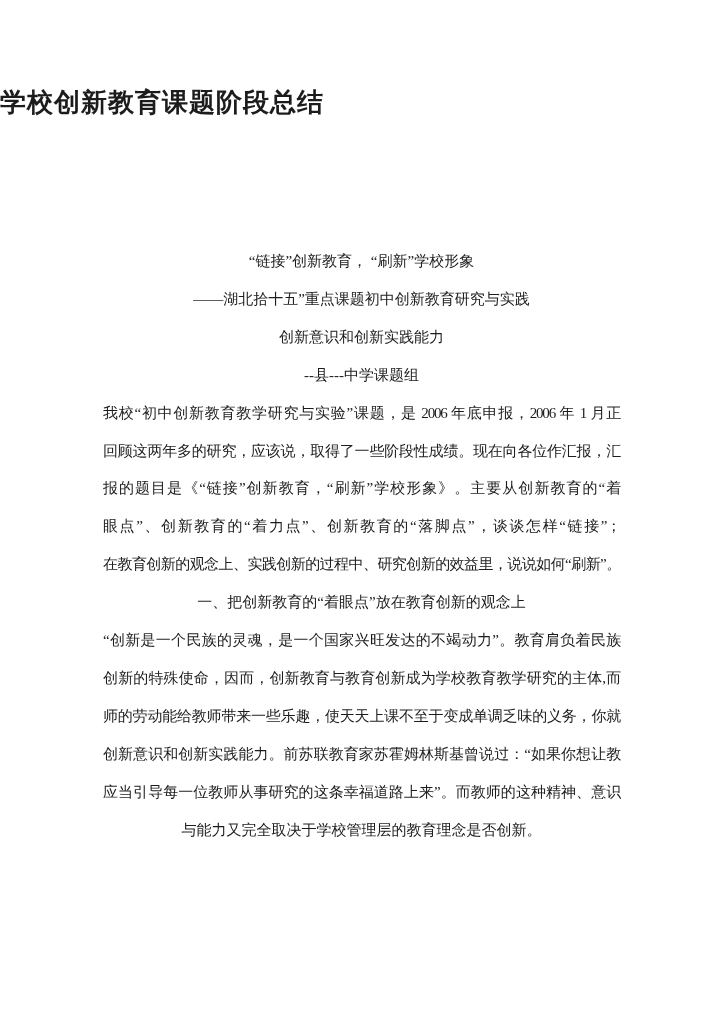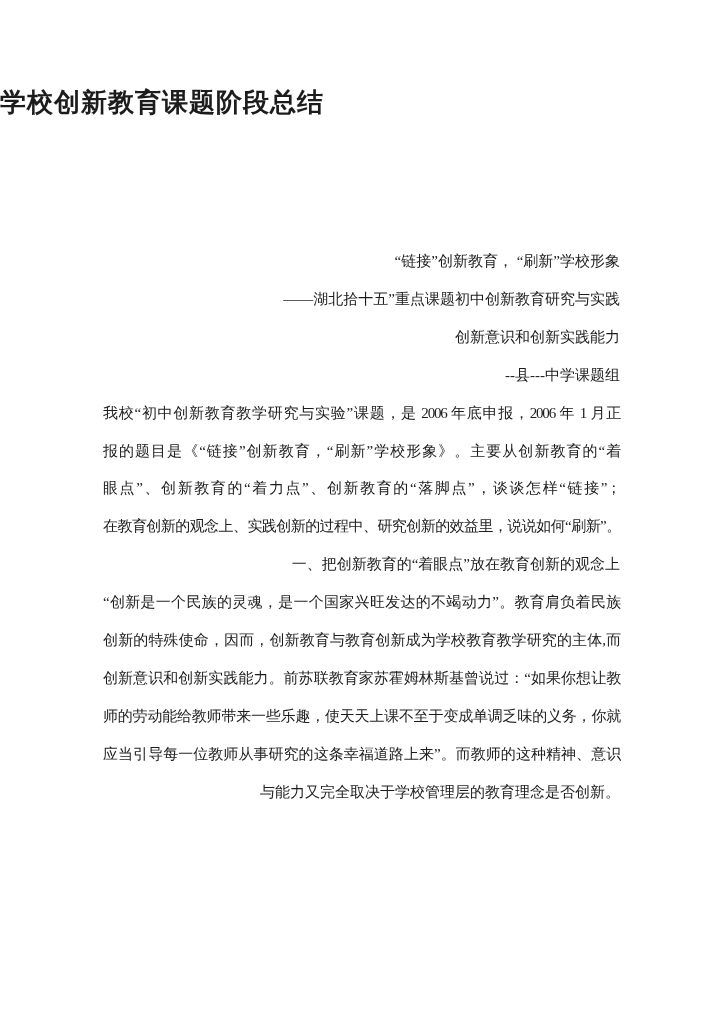--- a/index.html
+++ b/index.html
@@ -31,21 +31,21 @@
   .doc-body {
     position: absolute;
     top: 243px;
     left: 103px;
     width: 517px;
     font-size: 15px;
     line-height: 37.9px;
   }
   .line {
     white-space: nowrap;
-    text-align: right;
+    text-align: center;
   }
   .line.fill {
     white-space: normal;
     text-align: justify;
     text-align-last: justify;
     letter-spacing: -1.2px;
   }
 </style>
 </head>
 <body>
@@ -53,25 +53,26 @@
 <div class="page">
 
   <div class="doc-title">学校创新教育课题阶段总结</div>
 
   <div class="doc-body">
     <div class="line">“链接”创新教育， “刷新”学校形象</div>
     <div class="line">——湖北拾十五”重点课题初中创新教育研究与实践</div>
     <div class="line">创新意识和创新实践能力</div>
     <div class="line">--县---中学课题组</div>
     <div class="line fill">我校“初中创新教育教学研究与实验”课题，是 2006 年底申报，2006 年 1 月正</div>
+    <div class="line fill">回顾这两年多的研究，应该说，取得了一些阶段性成绩。现在向各位作汇报，汇</div>
     <div class="line fill">报的题目是《“链接”创新教育，“刷新”学校形象》。主要从创新教育的“着</div>
     <div class="line fill">眼点”、创新教育的“着力点”、创新教育的“落脚点”，谈谈怎样“链接”；</div>
     <div class="line fill">在教育创新的观念上、实践创新的过程中、研究创新的效益里，说说如何“刷新”。</div>
     <div class="line">一、把创新教育的“着眼点”放在教育创新的观念上</div>
     <div class="line fill">“创新是一个民族的灵魂，是一个国家兴旺发达的不竭动力”。教育肩负着民族</div>
     <div class="line fill">创新的特殊使命，因而，创新教育与教育创新成为学校教育教学研究的主体,而</div>
+    <div class="line fill">师的劳动能给教师带来一些乐趣，使天天上课不至于变成单调乏味的义务，你就</div>
     <div class="line fill">创新意识和创新实践能力。前苏联教育家苏霍姆林斯基曾说过：“如果你想让教</div>
-    <div class="line fill">师的劳动能给教师带来一些乐趣，使天天上课不至于变成单调乏味的义务，你就</div>
     <div class="line fill">应当引导每一位教师从事研究的这条幸福道路上来”。而教师的这种精神、意识</div>
     <div class="line">与能力又完全取决于学校管理层的教育理念是否创新。</div>
   </div>
 
 </div>
 
 </body></html>

